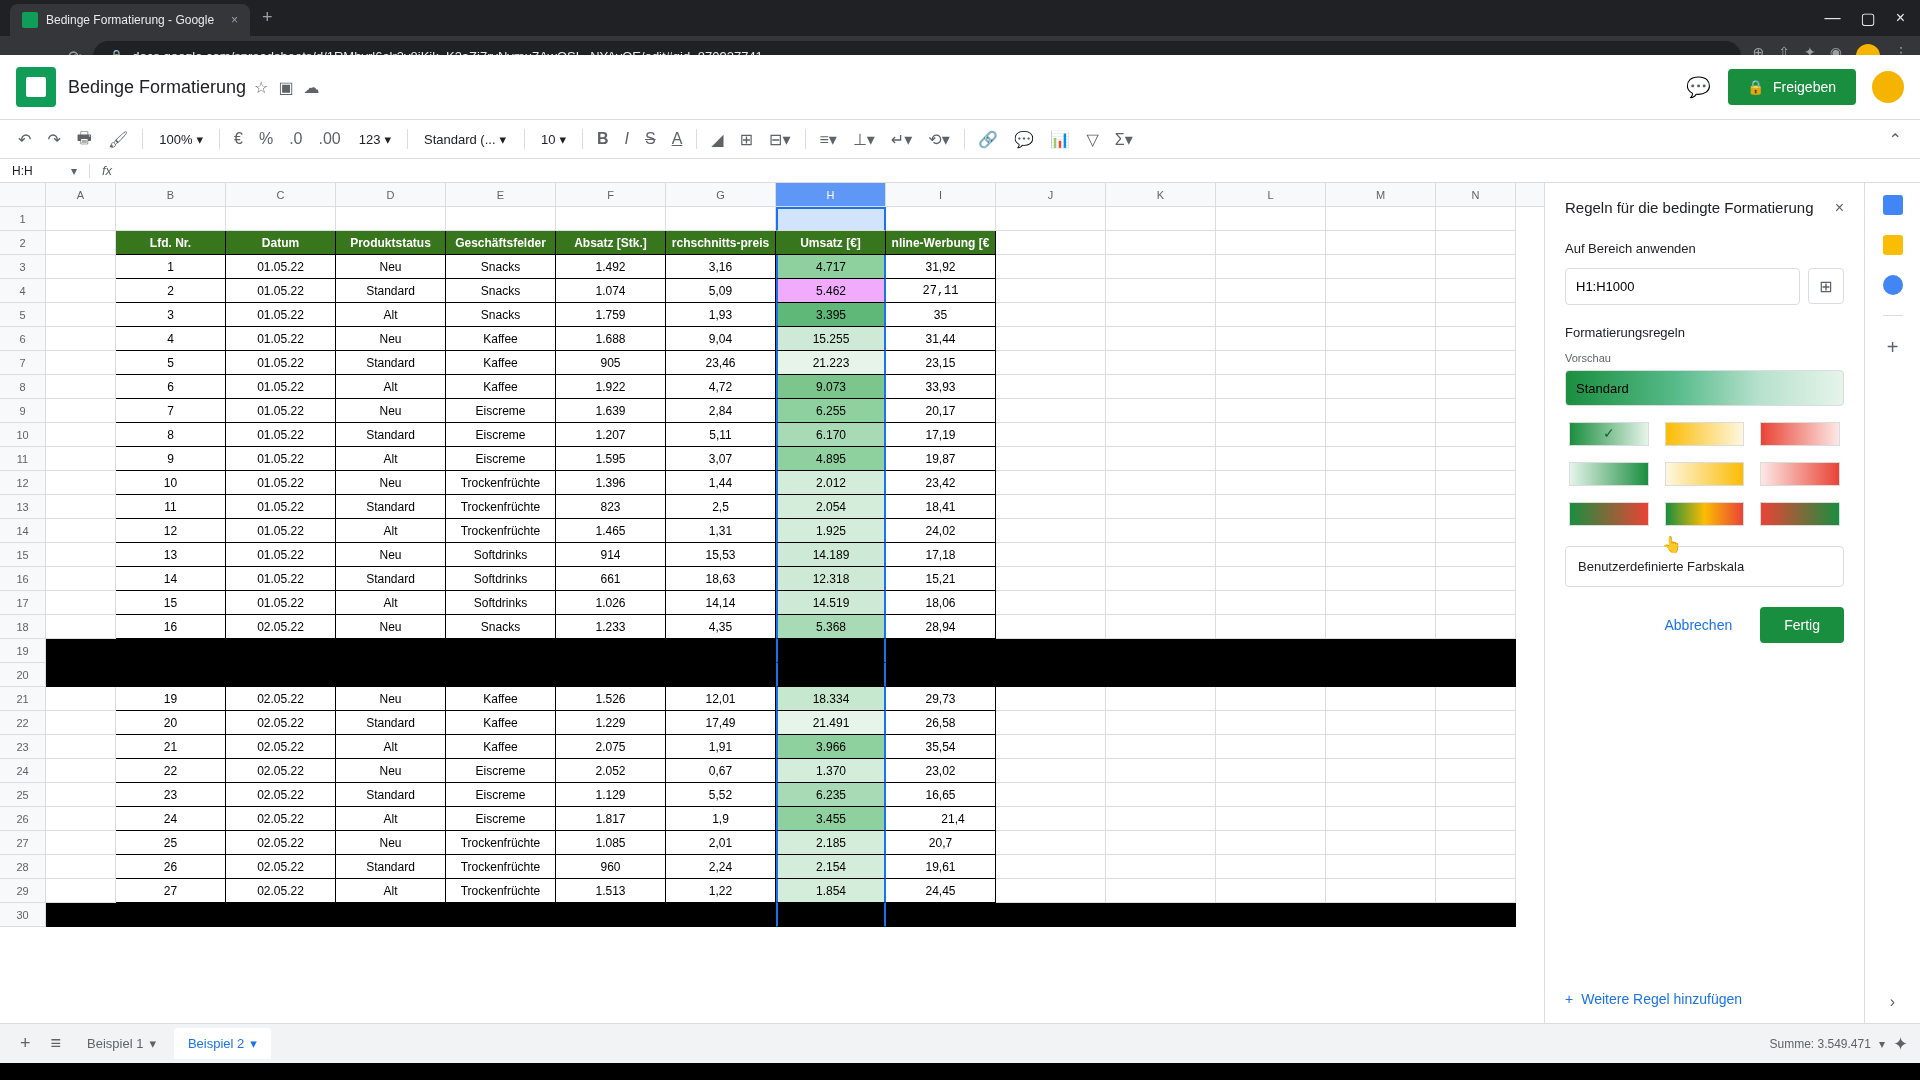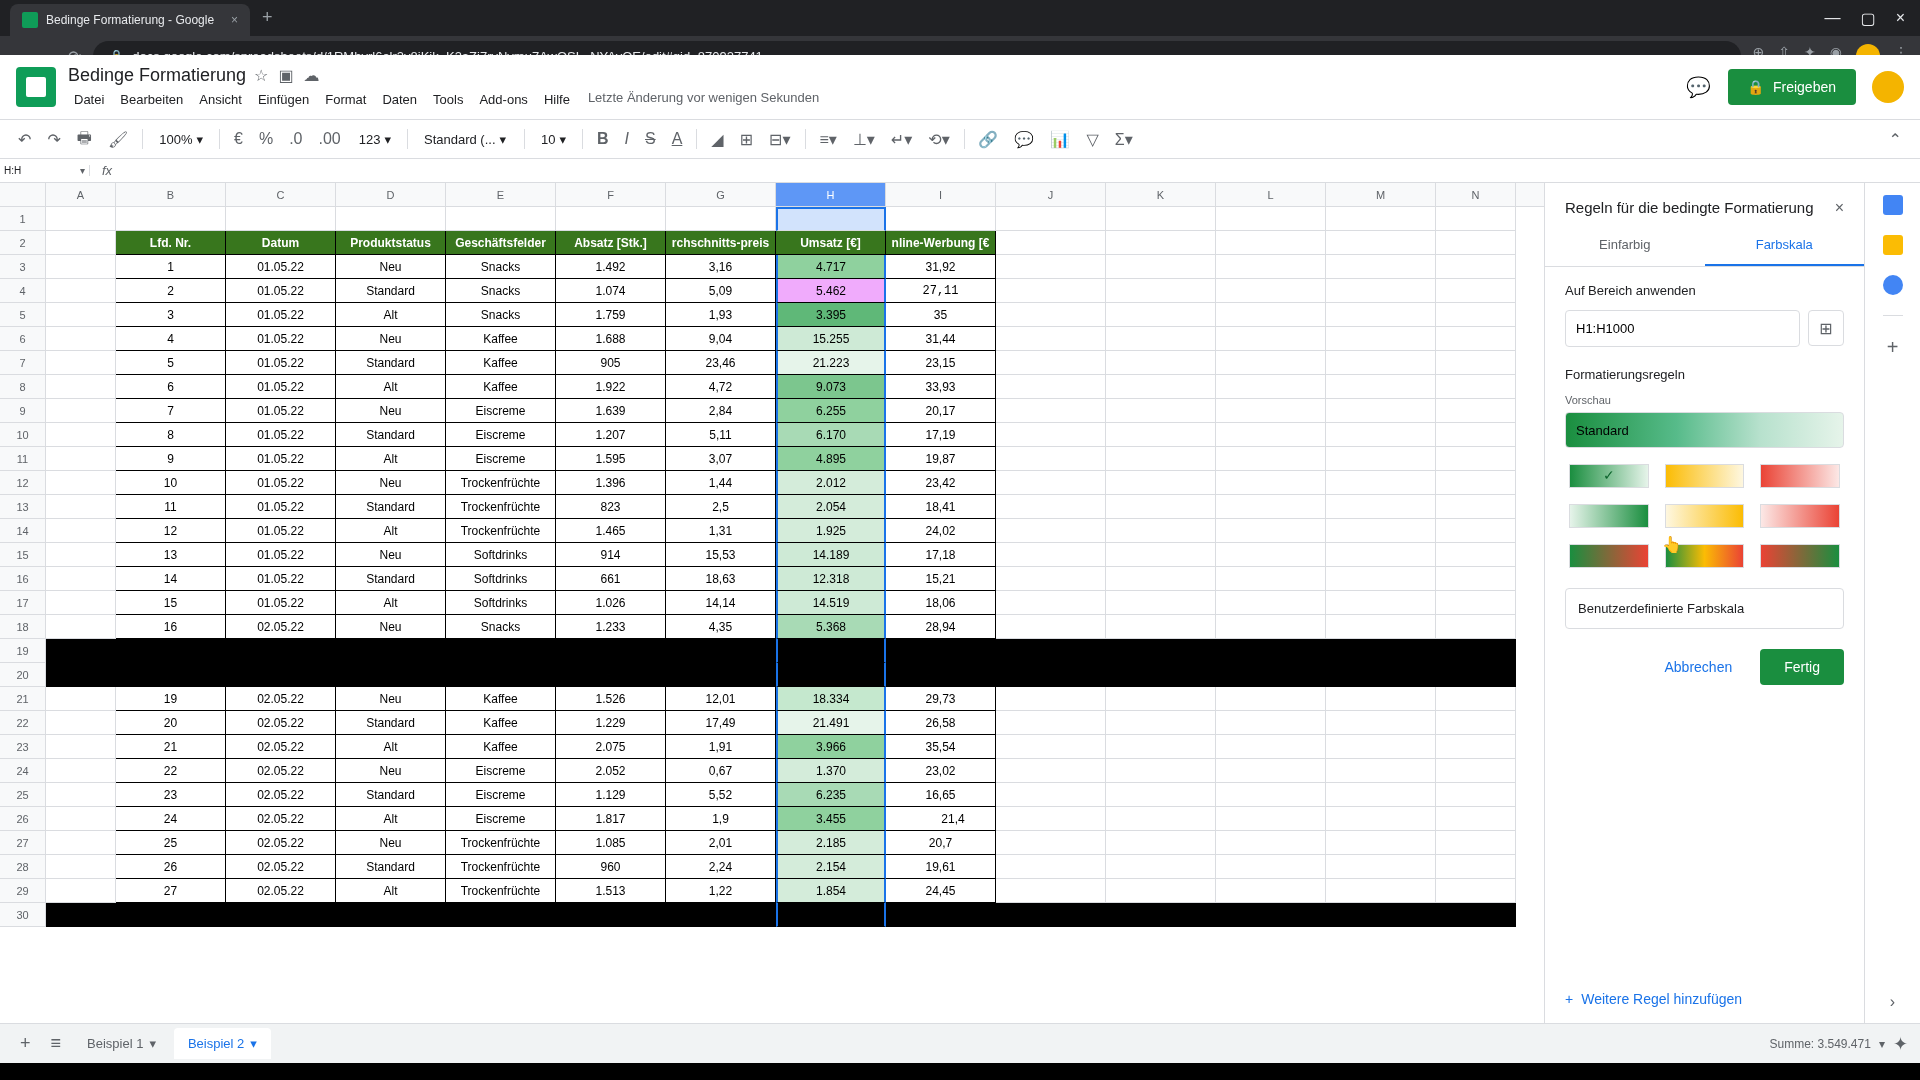--- a/index.html
+++ b/index.html
@@ -30,21 +30,21 @@
 .last-edit{color:#5f6368;font-size:13px;margin-left:8px}
 .header-right{display:flex;align-items:center;gap:16px}
 .comment-btn{color:#5f6368;font-size:20px}
 .share-btn{background:#1a8e3f;color:#fff;padding:10px 20px;border-radius:4px;font-size:14px;display:flex;align-items:center;gap:8px;cursor:pointer}
 .user-avatar{width:32px;height:32px;border-radius:50%;background:#f4b400}
 .toolbar{height:40px;border-top:1px solid #dadce0;border-bottom:1px solid #dadce0;display:flex;align-items:center;padding:0 12px;gap:4px}
 .tb-btn{padding:4px 6px;color:#5f6368;cursor:pointer;font-size:16px;display:flex;align-items:center}
 .tb-sep{width:1px;height:20px;background:#dadce0;margin:0 4px}
 .tb-select{padding:4px 8px;color:#202124;font-size:13px;display:flex;align-items:center;gap:4px}
 .formula-bar{height:24px;display:flex;align-items:center;border-bottom:1px solid #dadce0}
-.cell-ref{width:90px;padding:0 4px;font-size:10px;color:#202124;border-right:1px solid #dadce0}
+.cell-ref{width:90px;padding:0 12px;font-size:12px;color:#202124;border-right:1px solid #dadce0}
 .fx{padding:0 12px;font-style:italic;color:#5f6368;font-size:13px}
 .main-area{flex:1;display:flex;overflow:hidden}
 .sheet-area{flex:1;position:relative;overflow:hidden}
 .col-headers{height:24px;display:flex;background:#f8f9fa;border-bottom:1px solid #dadce0}
 .corner{width:46px;border-right:1px solid #dadce0}
 .col-h{border-right:1px solid #dadce0;font-size:11px;color:#5f6368;display:flex;align-items:center;justify-content:center;cursor:pointer}
 .col-h.sel{background:#5e97f6;color:#fff}
 .grid{display:flex;flex-direction:column}
 .row{display:flex;height:24px}
 .row-h{width:46px;background:#f8f9fa;border-right:1px solid #dadce0;border-bottom:1px solid #dadce0;font-size:11px;color:#5f6368;display:flex;align-items:center;justify-content:center}
@@ -127,32 +127,20 @@
     <div class="sheets-logo"></div>
     <div class="doc-info">
       <div class="doc-title-row">
         <span class="doc-title">Bedinge Formatierung</span>
         <div class="doc-icons">
           <span>☆</span>
           <span>▣</span>
           <span>☁</span>
         </div>
       </div>
-      <div class="menu-bar" id="menu-bar">
-          <span class="menu-item">Datei</span>
-          <span class="menu-item">Bearbeiten</span>
-          <span class="menu-item">Ansicht</span>
-          <span class="menu-item">Einfügen</span>
-          <span class="menu-item">Format</span>
-          <span class="menu-item">Daten</span>
-          <span class="menu-item">Tools</span>
-          <span class="menu-item">Add-ons</span>
-          <span class="menu-item">Hilfe</span>
-          <span class="last-edit">Letzte Änderung vor wenigen Sekunden</span>
-        </div>
     </div>
     <div class="header-right">
       <span class="comment-btn">💬</span>
       <div class="share-btn">
         <span>🔒</span>
         <span>Freigeben</span>
       </div>
       <div class="user-avatar"></div>
     </div>
   </div>
@@ -742,24 +730,20 @@
             <div class="cell" style="width: 80px;"></div>
           </div>
         </div>
     </div>
 
     <div class="side-panel">
       <div class="panel-header">
         <div class="panel-title">Regeln für die bedingte Formatierung</div>
         <span class="panel-close">×</span>
       </div>
-      <div class="panel-tabs">
-        <div class="panel-tab">Einfarbig</div>
-        <div class="panel-tab active">Farbskala</div>
-      </div>
       <div class="panel-body">
         <div class="panel-label">Auf Bereich anwenden</div>
         <div class="range-input">
           <input type="text" value="H1:H1000" style="">
           <div class="grid-icon">⊞</div>
         </div>
         <div class="panel-label">Formatierungsregeln</div>
         <div class="sub-label">Vorschau</div>
         <div class="preview-bar">
           <span class="preview-text">Standard</span>

